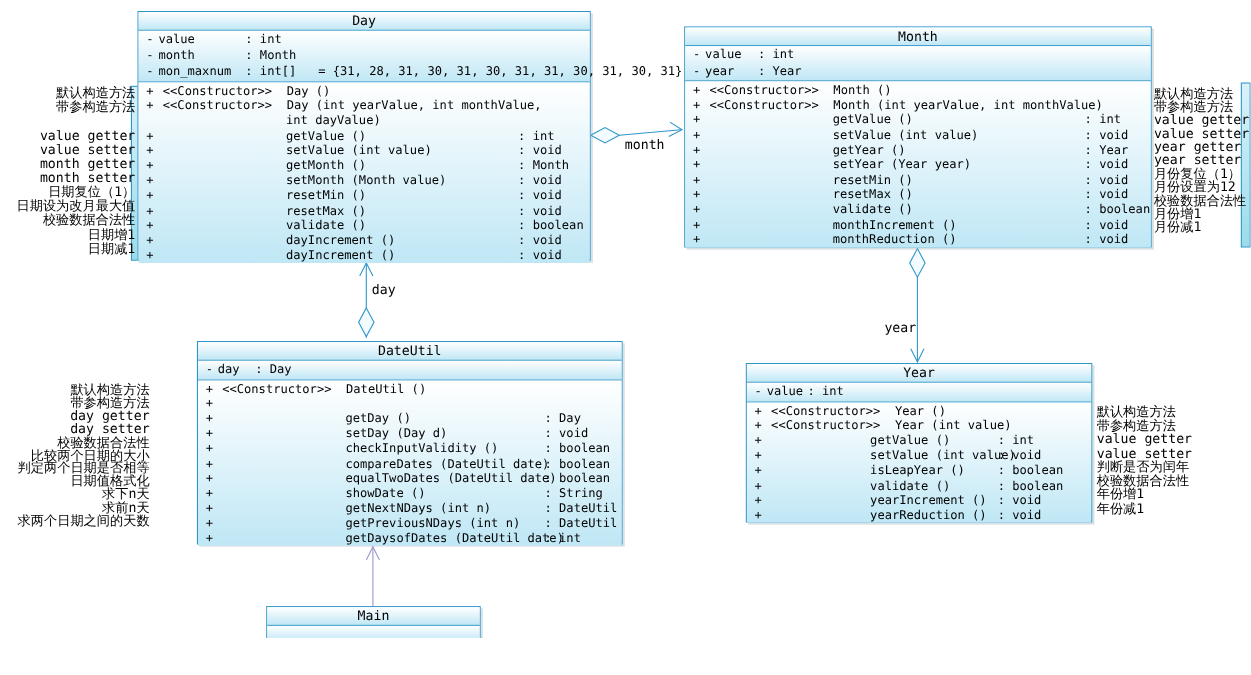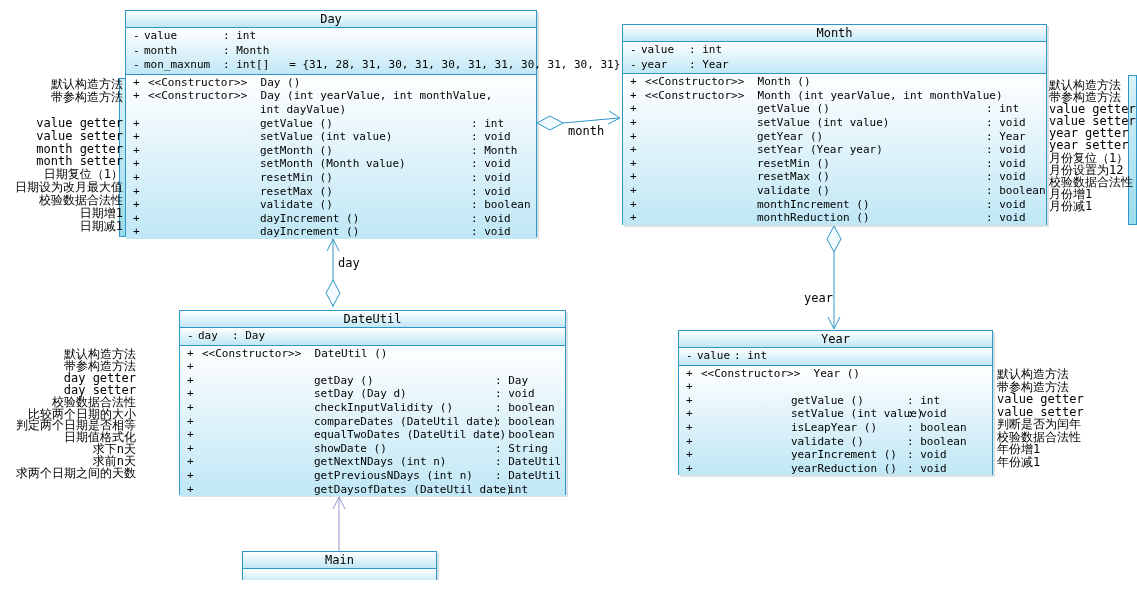--- a/index.html
+++ b/index.html
@@ -152,21 +152,21 @@
       </div>
   </div>
 
   <div class="uml-class c-year" style="left:678px; top:330px; width:315px; height:145px;">
     <div class="ctitle">Year</div>
     <div class="attrs">
         <div class="arow"><span class="avis">-</span><span class="aname">value</span><span class="atype">: int</span></div>
       </div>
     <div class="methods">
         <div class="mrow"><span class="mvis">+</span><span class="mlabel ind0">&lt;&lt;Constructor&gt;&gt;  Year ()</span></div>
-        <div class="mrow"><span class="mvis">+</span></div>
+        <div class="mrow"><span class="mvis">+</span><span class="mlabel ind0">&lt;&lt;Constructor&gt;&gt;  Year (int value)</span></div>
         <div class="mrow"><span class="mvis">+</span><span class="mlabel ind1">getValue ()</span><span class="mtype">: int</span></div>
         <div class="mrow"><span class="mvis">+</span><span class="mlabel ind1">setValue (int value)</span><span class="mtype">: void</span></div>
         <div class="mrow"><span class="mvis">+</span><span class="mlabel ind1">isLeapYear ()</span><span class="mtype">: boolean</span></div>
         <div class="mrow"><span class="mvis">+</span><span class="mlabel ind1">validate ()</span><span class="mtype">: boolean</span></div>
         <div class="mrow"><span class="mvis">+</span><span class="mlabel ind1">yearIncrement ()</span><span class="mtype">: void</span></div>
         <div class="mrow"><span class="mvis">+</span><span class="mlabel ind1">yearReduction ()</span><span class="mtype">: void</span></div>
       </div>
   </div>
 
   <div class="uml-class c-main" style="left:242px; top:551px; width:195px; height:58px;">

